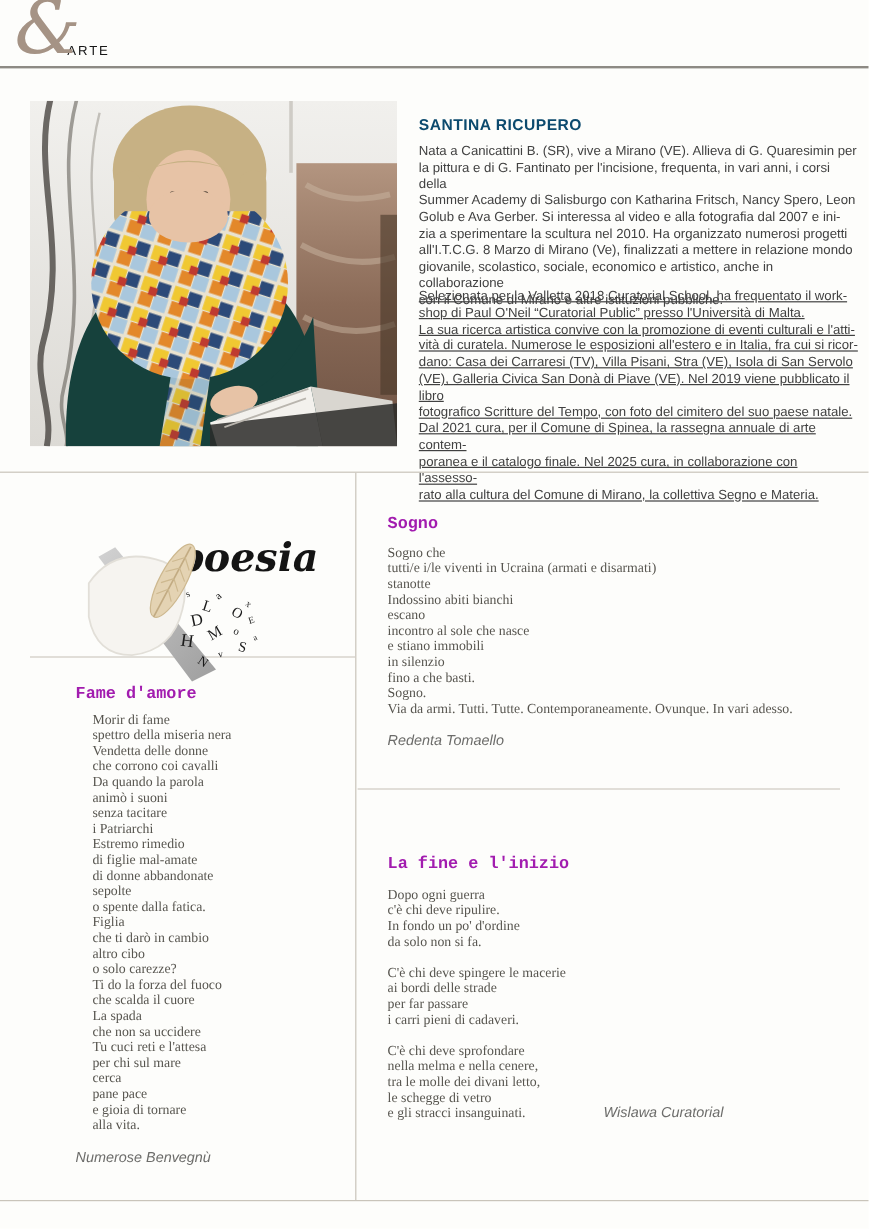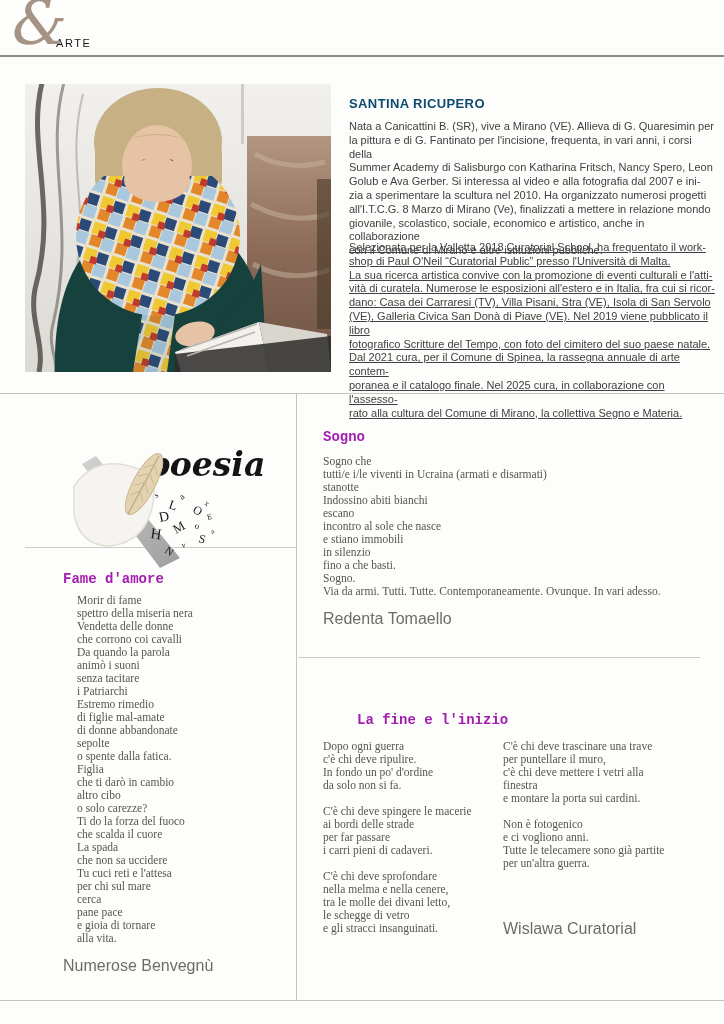--- a/index.html
+++ b/index.html
@@ -35,31 +35,31 @@
   .logo-text{position:absolute;left:128px;top:418px;width:156px;text-align:center;
        font-family:"DejaVu Serif",serif;font-style:italic;font-weight:700;
        font-size:33px;line-height:31px;color:#141414;}
   .logo-art{position:absolute;left:52px;top:446px;width:178px;height:140px;}
 
   
   .poem-title{position:absolute;font-family:Liberation Mono, monospace;font-weight:700;
        font-size:14px;color:#a21caf;}
   .poem-body{position:absolute;font-family:"Liberation Serif",serif;font-size:11.5px;
        line-height:13px;color:#57554f;white-space:pre-line;}
-  .poem-author{position:absolute;font-size:16px;color:#6c6c6a;}
+  .poem-author{position:absolute;font-style:italic;font-size:12px;color:#6c6c6a;}
 
   .t-fame{left:63px;top:571px;}
   .b-fame{left:77px;top:594px;width:220px;}
   .a-fame{left:63px;top:957px;}
 
   .t-sogno{left:323px;top:429px;}
   .b-sogno{left:323px;top:455px;width:390px;}
   .a-sogno{left:323px;top:610px;}
 
-  .t-fine{left:323px;top:712px;margin-left:34px;}
+  .t-fine{left:323px;top:712px;}
   .b-fine1{left:323px;top:740px;width:175px;}
   .b-fine2{left:503px;top:740px;width:215px;}
   .a-fine{left:503px;top:920px;}
 </style>
 </head>
 <body>
 
 <div class="page">
 
   <div class="amp">&amp;</div>
@@ -258,25 +258,15 @@
 C'è chi deve spingere le macerie
 ai bordi delle strade
 per far passare
 i carri pieni di cadaveri.
 
 C'è chi deve sprofondare
 nella melma e nella cenere,
 tra le molle dei divani letto,
 le schegge di vetro
 e gli stracci insanguinati.</div>
-  <div class="poem-body b-fine2">C'è chi deve trascinare una trave
-per puntellare il muro,
-c'è chi deve mettere i vetri alla
-finestra
-e montare la porta sui cardini.
-
-Non è fotogenico
-e ci vogliono anni.
-Tutte le telecamere sono già partite
-per un'altra guerra.</div>
   <div class="poem-author a-fine">Wislawa Curatorial</div>
 
 </div>
 
 </body></html>

